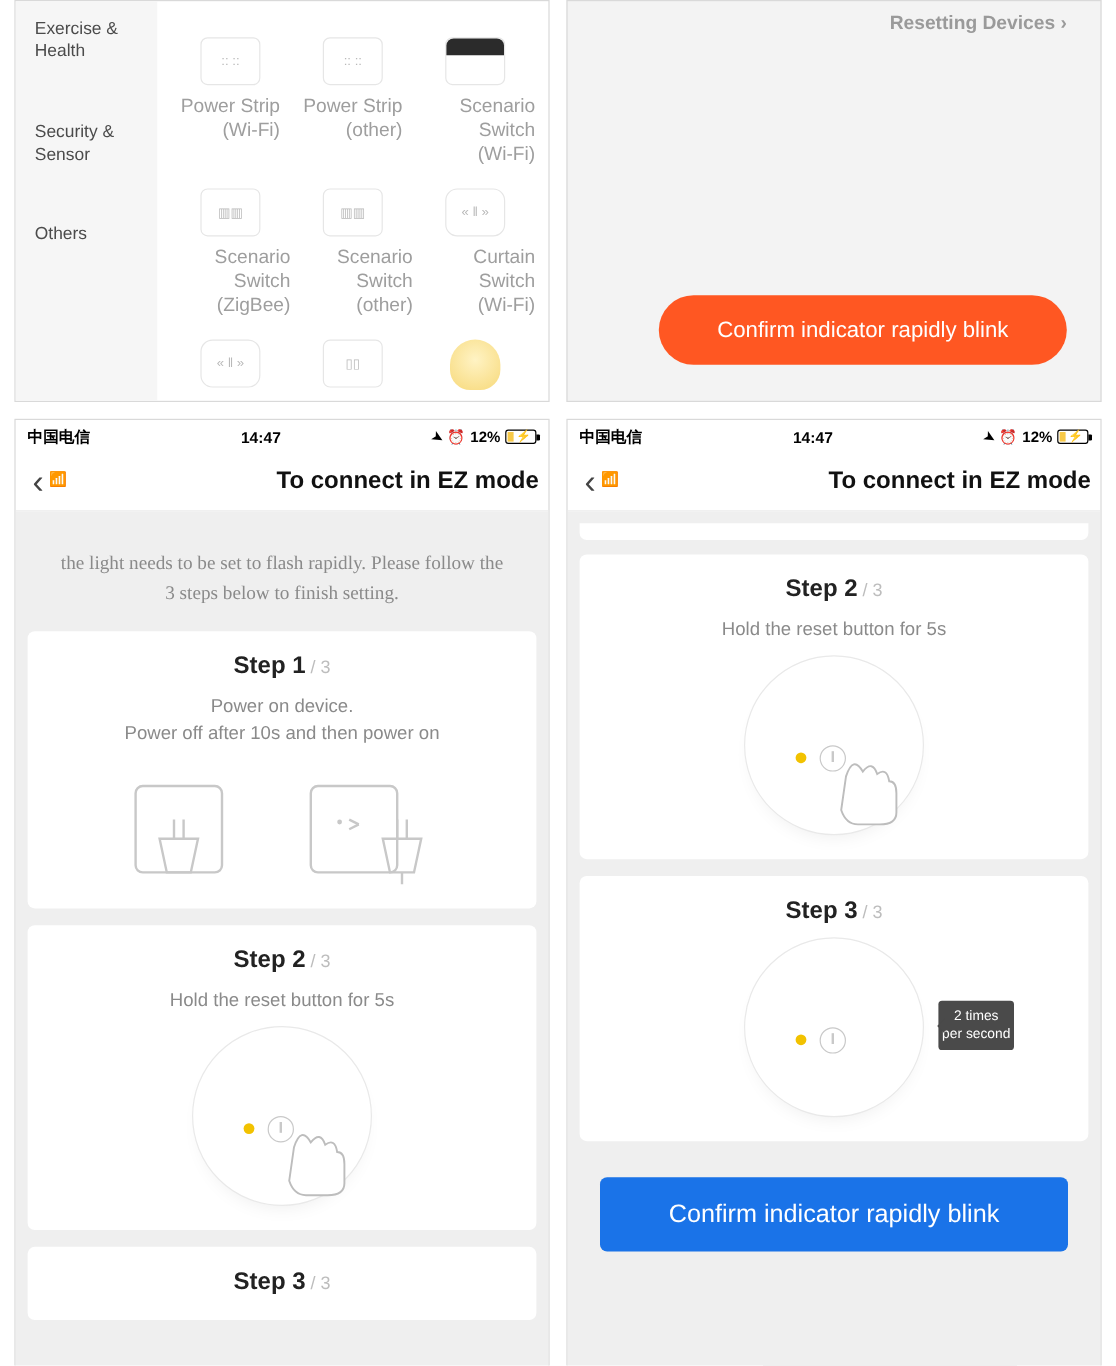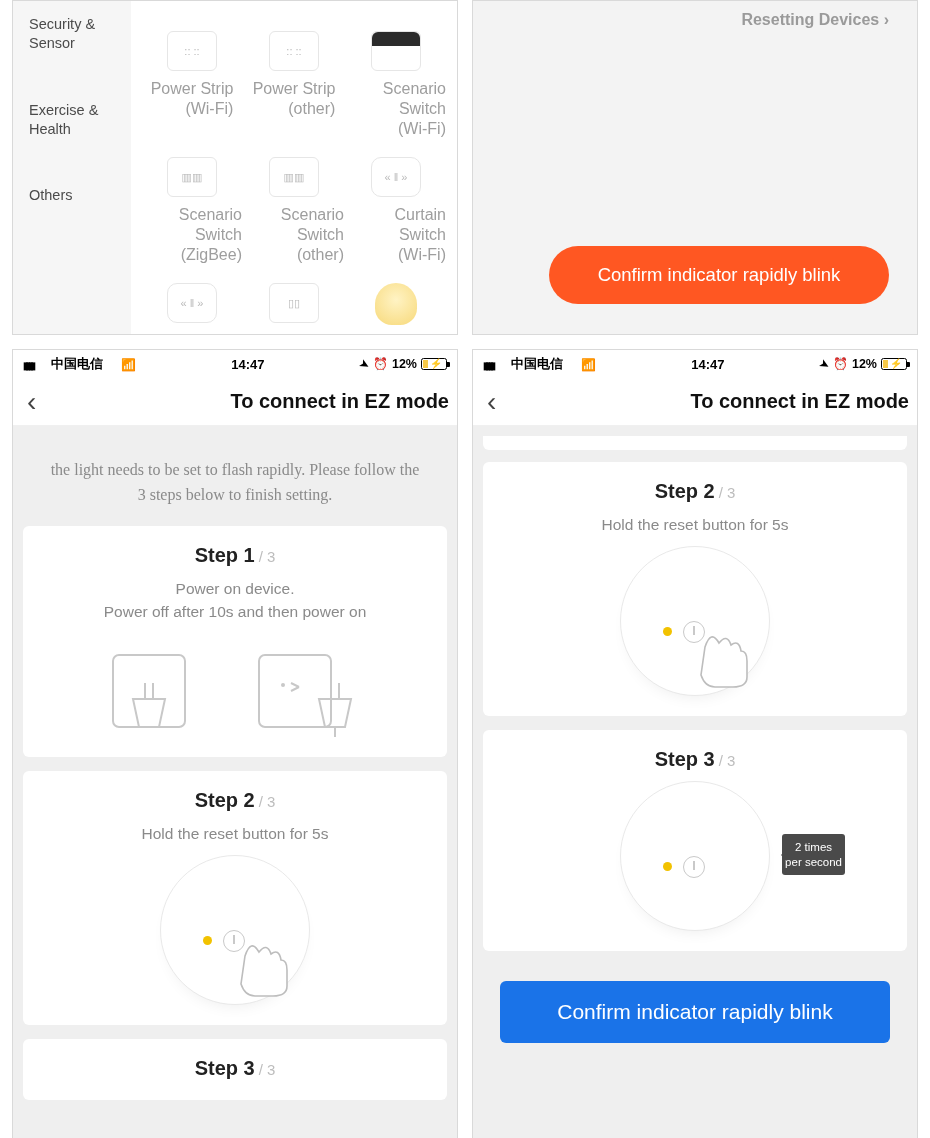--- a/index.html
+++ b/index.html
@@ -130,21 +130,21 @@
   }
   .status-bar {
     height: 28px;
     display: flex;
     align-items: center;
     padding: 0 10px;
     font-size: 13px;
     font-weight: 600;
     color: #000;
   }
-  .status-left { display:flex; align-items:center; gap:18px; }
+  .status-left { display:flex; align-items:center; gap:18px;flex-direction:column; }
   .status-center { flex:1; text-align:center; font-weight:700; }
   .status-right { display:flex; align-items:center; gap:4px; font-size:12.5px; }
   .sig-icon, .wifi-icon, .alarm-icon, .batt-icon { display:inline-block; }
   .sig-icon::before { content:"▮▮▮▮"; letter-spacing:-3px; font-size:10px; color:#000; }
   .wifi-icon::before { content:"📶"; font-size:12px; }
   .alarm-icon::before { content:"⏰"; font-size:12px; }
   .loc-icon::before { content:"➤"; font-size:11px; transform:rotate(30deg); display:inline-block;}
   .batt {
     width:26px; height:12px; border:1.3px solid #000; border-radius:2.5px; position:relative;
   }
@@ -268,24 +268,24 @@
   }
 
 </style>
 </head>
 <body>
 
 <div class="grid">
 
   <div class="panel panelA">
     <div class="side-col">
+      <div class="side-item">Exercise
+&amp; Health</div>
       <div class="side-item">Security
 &amp; Sensor</div>
-      <div class="side-item">Exercise
-&amp; Health</div>
       <div class="side-item">Others</div>
     </div>
     <div class="devices-wrap">
       <div class="dev-row">
         <div class="dev-cell">
           <div class="dev-icon">:: ::</div>
           <div class="dev-label">Power Strip
 (Wi-Fi)</div>
         </div>
         <div class="dev-cell">

